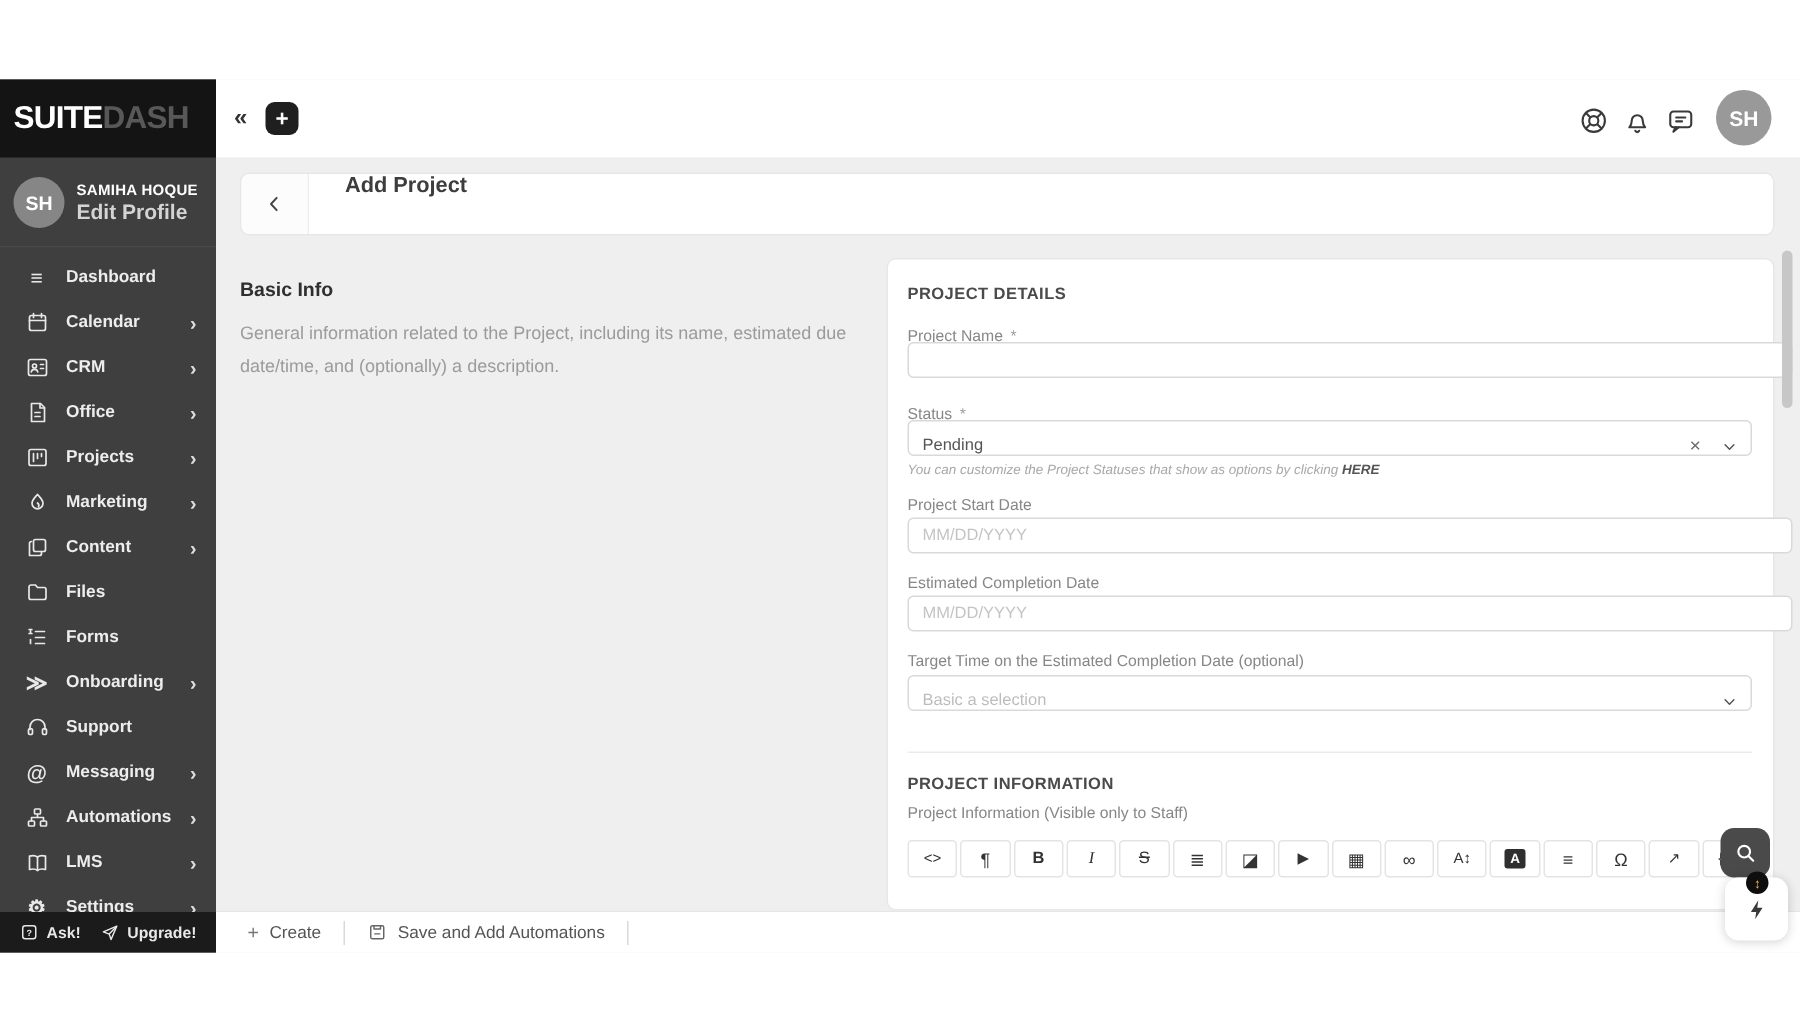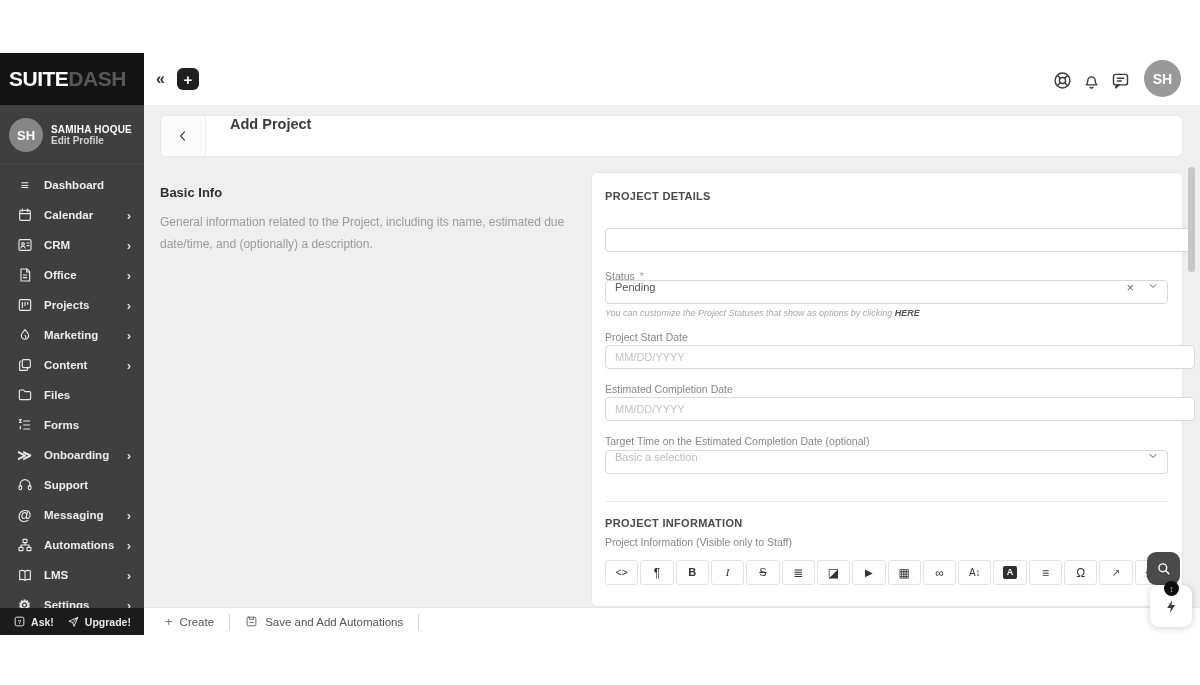--- a/index.html
+++ b/index.html
@@ -15,21 +15,21 @@
     background:#3f3f3f; display:flex; flex-direction:column; }
   .logo { height:52px; background:#141414; color:#fff; display:flex; align-items:center;
     padding-left:9px; font-weight:700; font-size:21px; letter-spacing:-0.5px; }
   .logo .dash { color:#585858; }
   .profile { display:flex; align-items:center; gap:8px; padding:13px 8px 12px 9px;
     border-bottom:1px solid rgba(255,255,255,0.05); }
   .avatar-sm { width:34px; height:34px; min-width:34px; border-radius:50%; background:#868686;
     color:#fff; display:flex; align-items:center; justify-content:center; font-size:13px; font-weight:700; }
   .profile-meta { display:flex; flex-direction:column; gap:0; }
   .profile-name { font-size:10px; font-weight:700; color:#ffffff; letter-spacing:.2px; }
-  .edit-profile { font-size:10px; color:#d4d4d4; font-weight:600; cursor:pointer; }
+  .edit-profile { font-size:14px; color:#d4d4d4; font-weight:600; cursor:pointer; }
   nav { flex:1; padding-top:5px; overflow:hidden; }
   .nav-item { height:30px; display:flex; align-items:center; gap:11px;
     padding:0 13px 0 16px; color:#ededed; font-size:11.5px; font-weight:600; cursor:pointer; }
   .nav-icon { width:17px; min-width:17px; height:17px; display:flex; align-items:center;
     justify-content:center; color:#e9e9e9; font-size:14px; line-height:1; }
   .nav-icon svg { width:16px; height:16px; }
   .nav-chev { margin-left:auto; font-size:13px; color:#dedede; line-height:1; }
   .side-footer { height:27px; background:#1b1b1b; display:flex; align-items:center;
     justify-content:space-evenly; color:#e8e8e8; font-size:10.5px; font-weight:600; }
   .side-footer .foot-btn { display:flex; align-items:center; gap:5px; cursor:pointer; }
@@ -67,21 +67,21 @@
   .form-card { position:absolute; left:447px; top:67px; width:592px; height:435px; background:#fff;
     border:1px solid #e7e7e7; border-radius:6px; }
   .row { position:absolute; left:13px; right:14px; }
   .sec-head { font-size:11px; font-weight:700; color:#4a4a4a; letter-spacing:.3px; }
   .f-label { font-size:10.5px; color:#878787; }
   .req { color:#9e9e9e; margin-left:5px; font-size:10.5px; }
   .t-input { width:100%; height:24px; border:1px solid #d9d9d9; border-radius:4px; background:#fff;
     font-family:"Liberation Sans",sans-serif; font-size:11px; color:#555; padding:0 9px; outline:none; }
   .t-input::placeholder { color:#c4c4c4; }
   .sel { height:24px; border:1px solid #d9d9d9; border-radius:4px; background:#fff; display:flex;
-    align-items:flex-start; padding:0 9px; font-size:11px; color:#555; cursor:pointer; }
+    align-items:flex-end; padding:0 9px; font-size:11px; color:#555; cursor:pointer; }
   .sel .ph { color:#bdbdbd; }
   .sel .spacer { flex:1; }
   .sel .clear { color:#6d6d6d; font-size:13px; margin-right:14px; cursor:pointer; line-height:1; }
   .sel svg.chev { width:10px; height:10px; color:#555; }
   .helper { font-size:9px; font-style:italic; color:#a8a8a8; }
   .helper b { color:#555; }
   .divider { border-top:1px solid #ebebeb; height:0; }
 
   .editor-toolbar { display:flex; gap:2px; }
   .tb-btn { flex:1; height:25px; background:#fff; border:1px solid #e4e4e4; border-radius:3px;
@@ -328,20 +328,23 @@
 
         <div class="left-col">
           <h2>Basic Info</h2>
           <p>General information related to the Project, including its name, estimated due date/time, and (optionally) a description.</p>
         </div>
 
         <div class="form-card">
 
           <div class="row sec-head" style="top:17px">PROJECT DETAILS</div>
 
+          <div class="row" style="top:41px">
+            <span class="f-label">Project Name</span><span class="req">*</span>
+          </div>
           <input class="t-input row" style="top: 55px;" type="text">
 
           <div class="row" style="top:93px">
             <span class="f-label">Status</span><span class="req">*</span>
           </div>
           <div class="sel row" style="top:107px">
             <span>Pending</span>
             <span class="spacer"></span>
             <span class="clear">×</span>
             <svg class="chev" viewBox="0 0 24 24" fill="none" stroke="currentColor" stroke-width="2.4" stroke-linecap="round" stroke-linejoin="round">

